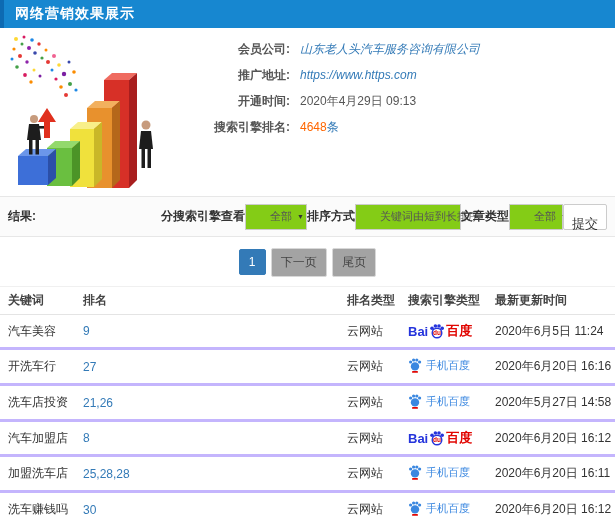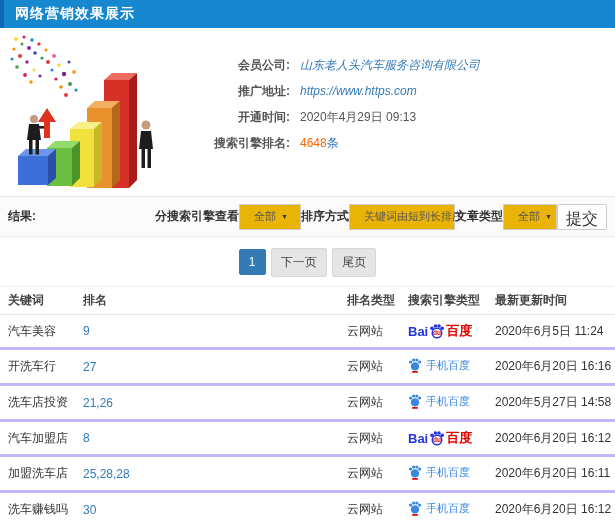--- a/index.html
+++ b/index.html
@@ -7,48 +7,48 @@
     font-family:"Liberation Sans","DejaVu Sans",sans-serif; }
 
   
   .page-header { height:28px; background:#1787d0; position:relative; display:flex; align-items:center; }
   .header-accent { position:absolute; left:0; top:0; bottom:0; width:4px; background:#0d6ab2; }
   .page-title { color:#fff; font-size:14px; font-weight:bold; margin-left:15px; letter-spacing:1px; }
 
   
   .info-section { position:relative; height:168px; }
   .illustration { position:absolute; left:4px; top:4px; }
-  .info-rows { position:absolute; left:186px; top:29px; }
+  .info-rows { position:absolute; left:186px; top:13px; }
   .info-row { display:flex; align-items:baseline; height:16px; margin-bottom:10px; }
   .info-label { width:104px; text-align:right; font-size:12px; font-weight:bold; color:#555; }
   .info-value { margin-left:10px; font-size:12px; }
   .link { color:#337ab7; text-decoration:none; cursor:pointer;font-style:italic; }
   .plain { color:#555; }
   .orange { color:#f60; }
   .suffix { color:#337ab7; }
 
   
   .filterbar { height:41px; background:#fbfbfb; border-top:1px solid #e7e7e7;
     border-bottom:1px solid #e7e7e7; display:flex; align-items:center; padding:0 8px; }
   .result-label { font-size:12px; font-weight:bold; color:#333; }
   .filter-controls { margin-left:auto; display:flex; align-items:center; }
   .filter-label { font-size:12px; font-weight:bold; color:#333; white-space:nowrap; }
-  .select { height:26px; border:1px solid #ccc; background:#eab308; display:flex; align-items:center;
-    justify-content:space-between; padding:0 14px; font-size:11px; color:#555; cursor:pointer; white-space:nowrap; }
+  .select { height:26px; border:1px solid #ccc; background:#84cc16; display:flex; align-items:center;
+    justify-content:space-between; padding:0 24px; font-size:11px; color:#555; cursor:pointer; white-space:nowrap; }
   .select .caret { font-size:7px; color:#333; margin-left:5px; }
   .select-engine { width:62px; }
   .select-sort { width:106px; }
   .select-article { width:54px; }
-  .submit-btn { height:26px; border:1px solid #ccc; background:#fff; font-size:16px; color:#333;
-    padding:4px 8px; border-radius:2px; cursor:pointer; font-family:inherit; }
+  .submit-btn { height:26px; border:1px solid #ccc; background:#fff; font-size:13px; color:#333;
+    padding:10px 8px; border-radius:2px; cursor:pointer; font-family:inherit; }
 
   
   .pagination { margin-top:11px; text-align:center; font-size:12px; }
   .page-btn { display:inline-block; padding:5px 9px; margin:0 1px; border:1px solid #d8d8d8;
-    background:#e5e5e5; color:#444; border-radius:2px; cursor:pointer; }
+    background:#a3a3a3; color:#444; border-radius:2px; cursor:pointer; }
   .page-btn.active { background:#337ab7; border-color:#337ab7; color:#fff; }
 
   
   table.results { width:615px; table-layout:fixed; border-collapse:collapse; margin-top:9px; font-size:12px; }
   .results th { font-weight:bold; color:#444; text-align:left; padding:5px 4px 5px 8px;
     border-top:1px solid #f0f0f0; border-bottom:1px solid #e4e4e4; font-size:12px; }
   .results td { padding:7px 4px 7px 8px; border-bottom:3px solid #c4b5fd; color:#333;
     white-space:nowrap; overflow:hidden;margin-top:26px; }
   .rank-link { color:#337ab7; cursor:pointer; }
   .rank-type { color:#444; }

